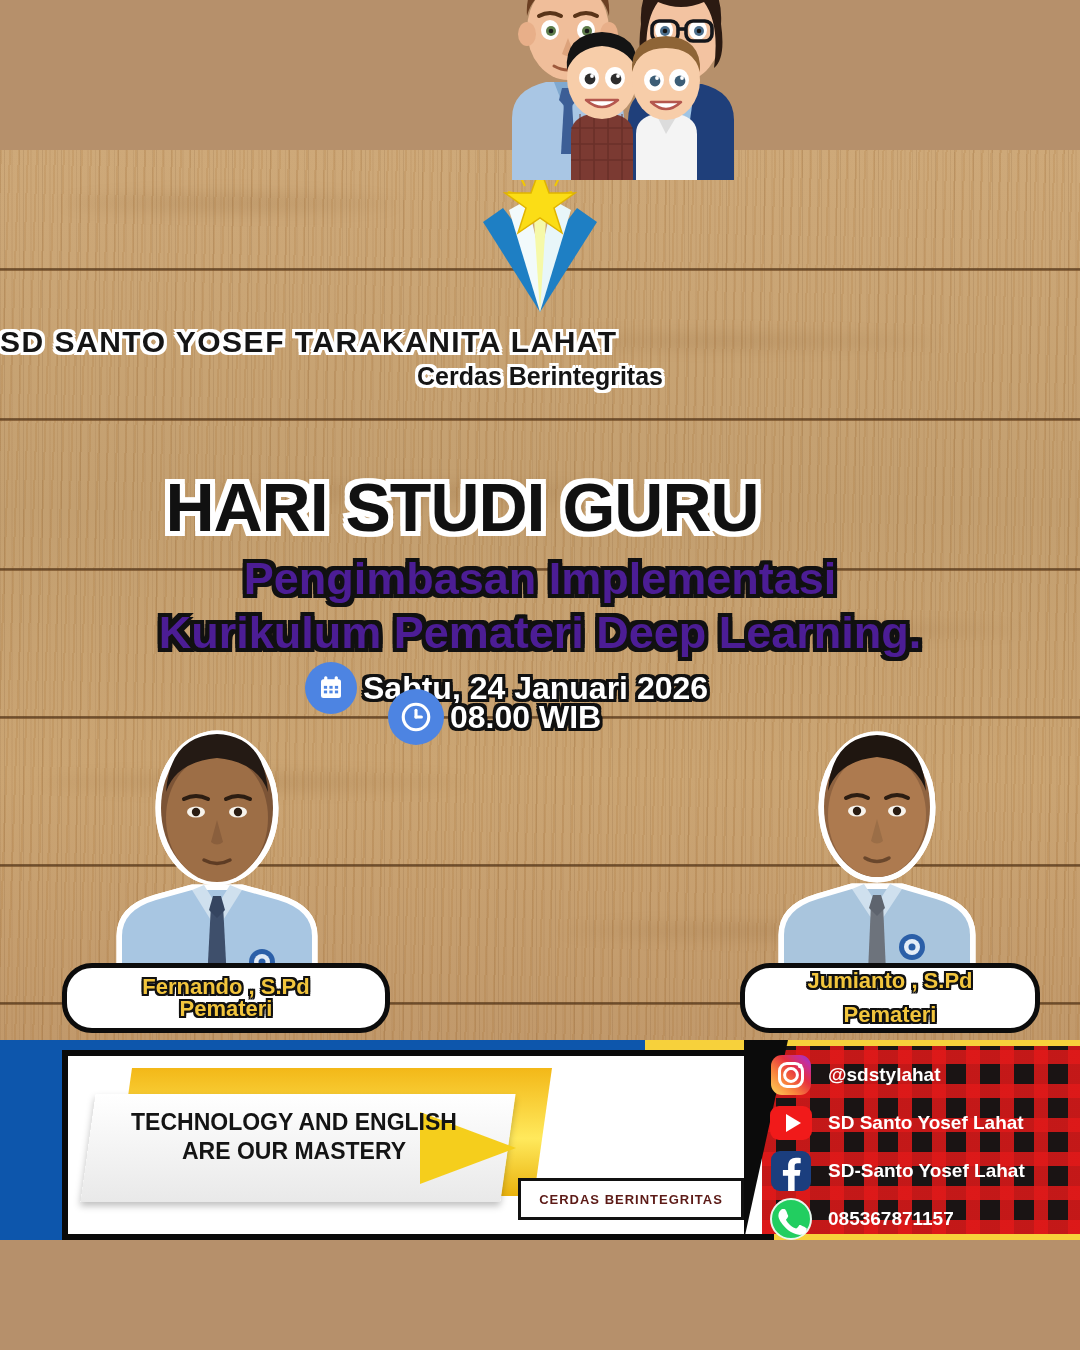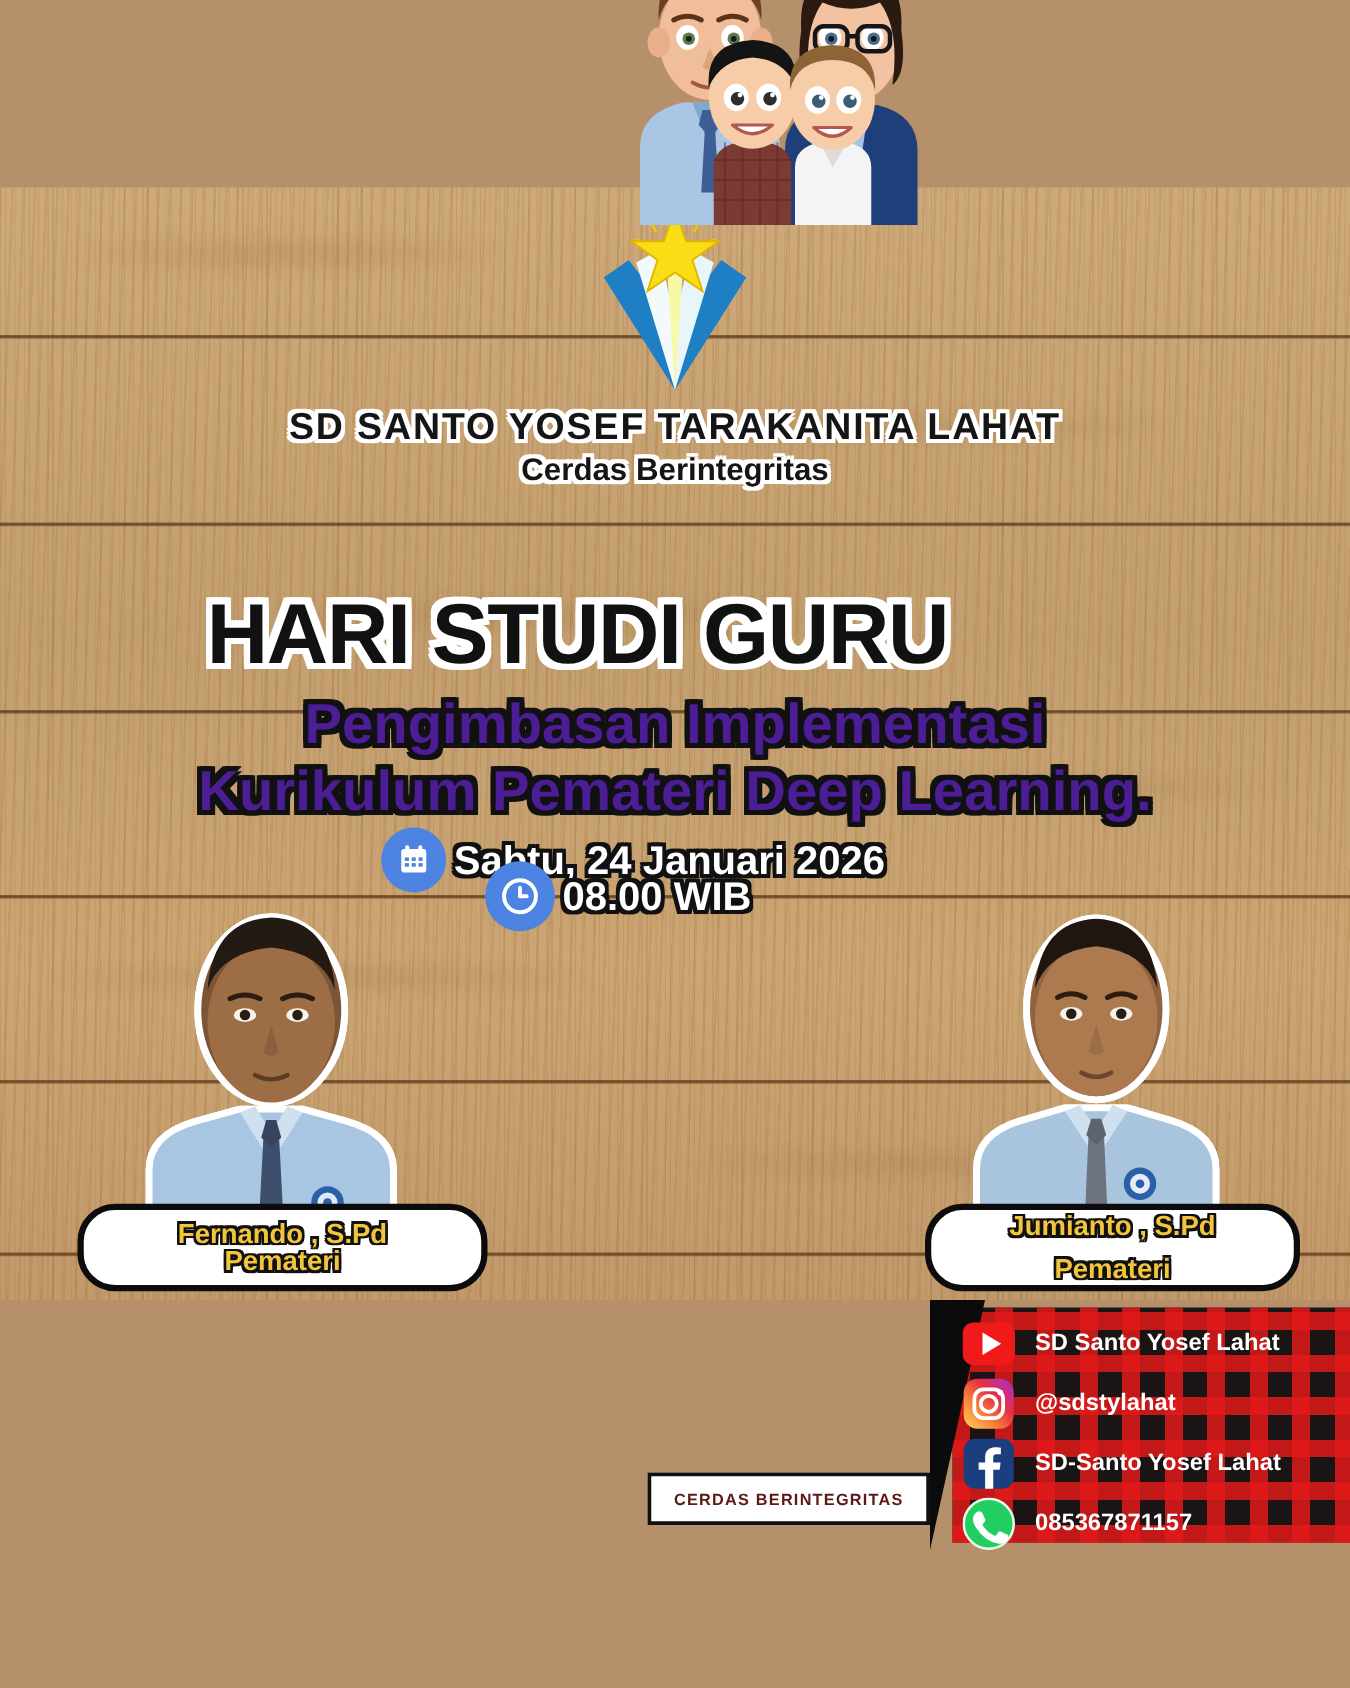--- a/index.html
+++ b/index.html
@@ -26,21 +26,21 @@
   }
   .plank{position:absolute;left:0;width:1080px;height:3px;
          background:linear-gradient(#6f4a25,#4a2f16 45%,#8a5f33);opacity:.75;}
   .grainblob{position:absolute;border-radius:50%;filter:blur(7px);opacity:.17;
              background:radial-gradient(ellipse at center,#7a4f24,rgba(122,79,36,0));}
 
   
   .logo-wrap{position:absolute;left:0;top:160px;width:1080px;text-align:center;}
   .logo-svg{display:block;margin:0 auto;}
   .school-name{
-    position:absolute;left:0;top:325px;width:1080px;text-align:center;
+    position:absolute;left:0;top:325px;width:1080px;text-align:left;
     font-size:30px;font-weight:bold;letter-spacing:1.5px;color:#151515;
     text-shadow:
       -3px -3px 0 #fff, 3px -3px 0 #fff, -3px 3px 0 #fff, 3px 3px 0 #fff,
       0 -3px 0 #fff, 0 3px 0 #fff, -3px 0 0 #fff, 3px 0 0 #fff;
   }
   .school-tag{
     position:absolute;left:0;top:362px;width:1080px;text-align:center;
     font-size:25px;font-weight:bold;color:#151515;
     text-shadow:
       -3px -3px 0 #fff, 3px -3px 0 #fff, -3px 3px 0 #fff, 3px 3px 0 #fff,
@@ -272,20 +272,34 @@
 
   <div class="name-pill pill-left">
     <span class="pill-line">Fernando , S.Pd</span>
     <span class="pill-line">Pemateri</span>
   </div>
   <div class="name-pill pill-right">
     <span class="pill-line">Jumianto , S.Pd</span>
     <span class="pill-line">Pemateri</span>
   </div>
 
+  <div class="footer">
+    <div class="foot-blue"></div>
+    <div class="foot-yellow"></div>
+
+    <div class="foot-card">
+      <div class="band-gold"></div>
+      <div class="band-white"></div>
+      <div class="arrow-gold"></div>
+      <div class="tagline">
+        <div>TECHNOLOGY AND ENGLISH</div>
+        <div>ARE OUR MASTERY</div>
+      </div>
+    </div>
+  </div>
 
   <div class="plaid"></div>
   <div class="black-wedge"></div>
 
   <div class="mascots">
     <svg width="250" height="212" viewBox="0 0 250 212">
 
       <g>
         <path d="M14 212 L14 150 Q14 122 48 114 L92 114 Q126 122 126 150 L126 212 Z" fill="#A9C6E4"></path>
         <path d="M56 114 L70 150 L84 114 Z" fill="#7FA8CF"></path>
@@ -366,30 +380,20 @@
     </svg>
   </div>
 
   <div class="mascot-label">CERDAS BERINTEGRITAS</div>
 
   <div class="social-col">
 
     <div class="social-row">
       <span class="social-ic">
         <svg width="42" height="42" viewBox="0 0 42 42">
-          <rect x="0" y="4" width="42" height="34" rx="9" fill="#F11A1A"></rect>
-          <polygon points="16,12 31,21 16,30" fill="#fff"></polygon>
-        </svg>
-      </span>
-      <span class="social-lbl">SD Santo Yosef Lahat</span>
-    </div>
-
-    <div class="social-row">
-      <span class="social-ic">
-        <svg width="42" height="42" viewBox="0 0 42 42">
           <defs>
             <linearGradient id="iggrad" x1="0" y1="1" x2="1" y2="0">
               <stop offset="0%" stop-color="#FDD65B"></stop>
                 <stop offset="32%" stop-color="#F9863D"></stop>
               <stop offset="62%" stop-color="#E6303E"></stop>
                 <stop offset="85%" stop-color="#C32DA0"></stop>
               <stop offset="100%" stop-color="#7B3FD4"></stop>
             </linearGradient>
           </defs>
           <rect x="1" y="1" width="40" height="40" rx="11" fill="url(#iggrad)"></rect>
@@ -397,20 +401,30 @@
           <circle cx="21" cy="21" r="6.4" fill="none" stroke="#fff" stroke-width="3"></circle>
           <circle cx="30.2" cy="12" r="2.3" fill="#fff"></circle>
         </svg>
       </span>
       <span class="social-lbl">@sdstylahat</span>
     </div>
 
     <div class="social-row">
       <span class="social-ic">
         <svg width="42" height="42" viewBox="0 0 42 42">
+          <rect x="0" y="4" width="42" height="34" rx="9" fill="#F11A1A"></rect>
+          <polygon points="16,12 31,21 16,30" fill="#fff"></polygon>
+        </svg>
+      </span>
+      <span class="social-lbl">SD Santo Yosef Lahat</span>
+    </div>
+
+    <div class="social-row">
+      <span class="social-ic">
+        <svg width="42" height="42" viewBox="0 0 42 42">
           <rect x="1" y="1" width="40" height="40" rx="9" fill="#1B3E7E"></rect>
           <path d="M24.6 41V25.8h5.1l.8-5.9h-5.9v-3.7c0-1.7.5-2.9 2.9-2.9h3.2V8.1c-.6-.1-2.5-.3-4.7-.3-4.7 0-7.9 2.9-7.9 8.1v4h-5.2v5.9h5.2V41z" fill="#fff"></path>
         </svg>
       </span>
       <span class="social-lbl">SD-Santo Yosef Lahat</span>
     </div>
 
     <div class="social-row">
       <span class="social-ic">
         <svg width="42" height="42" viewBox="0 0 42 42">

